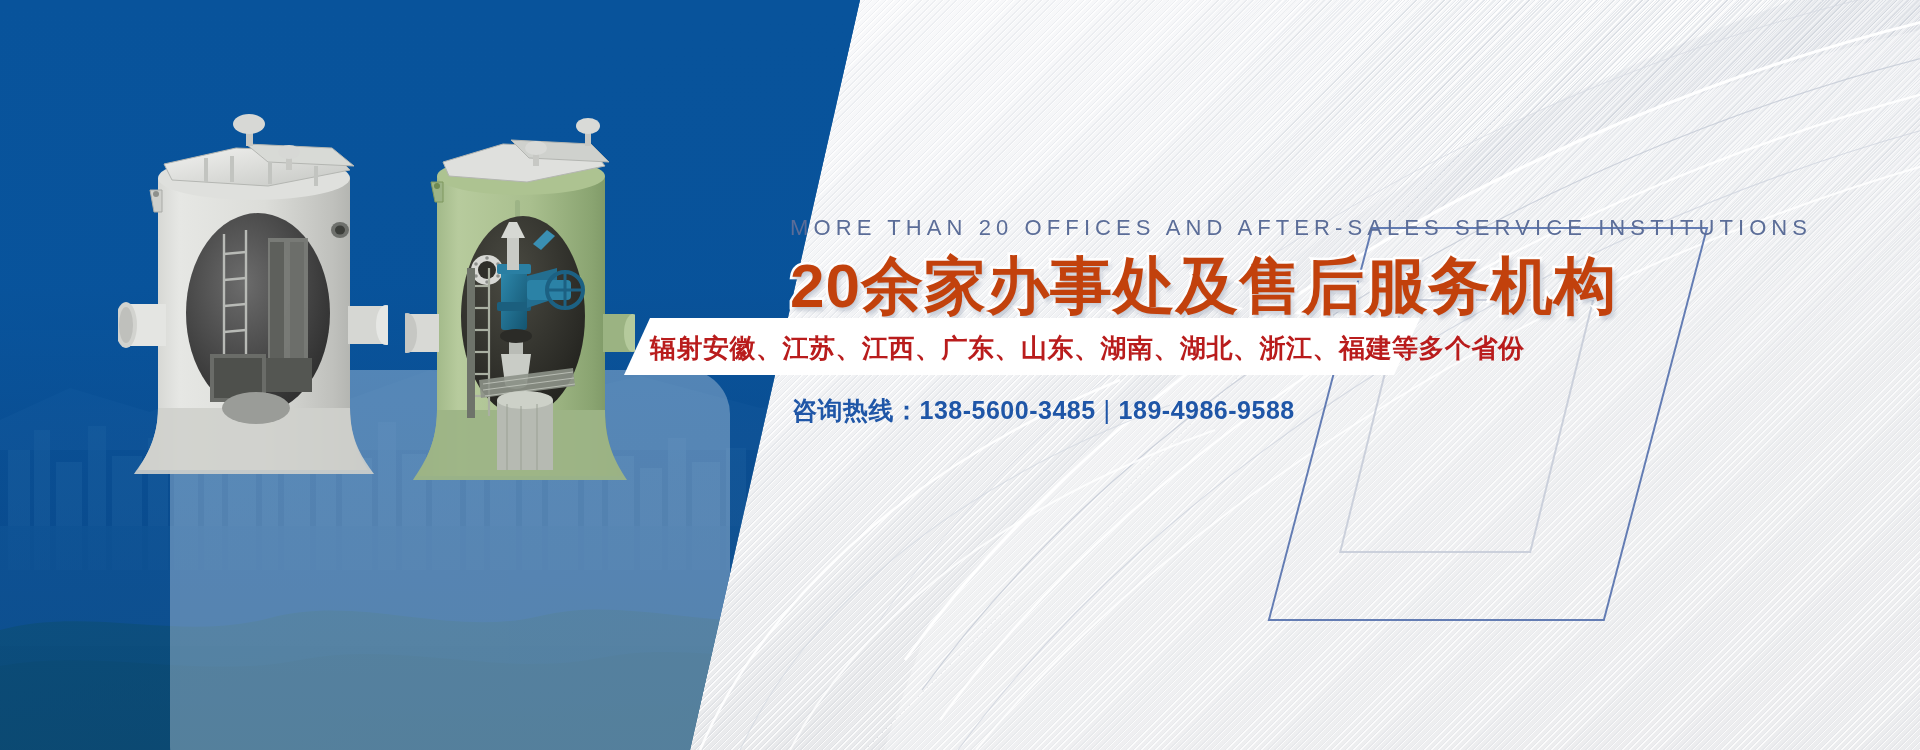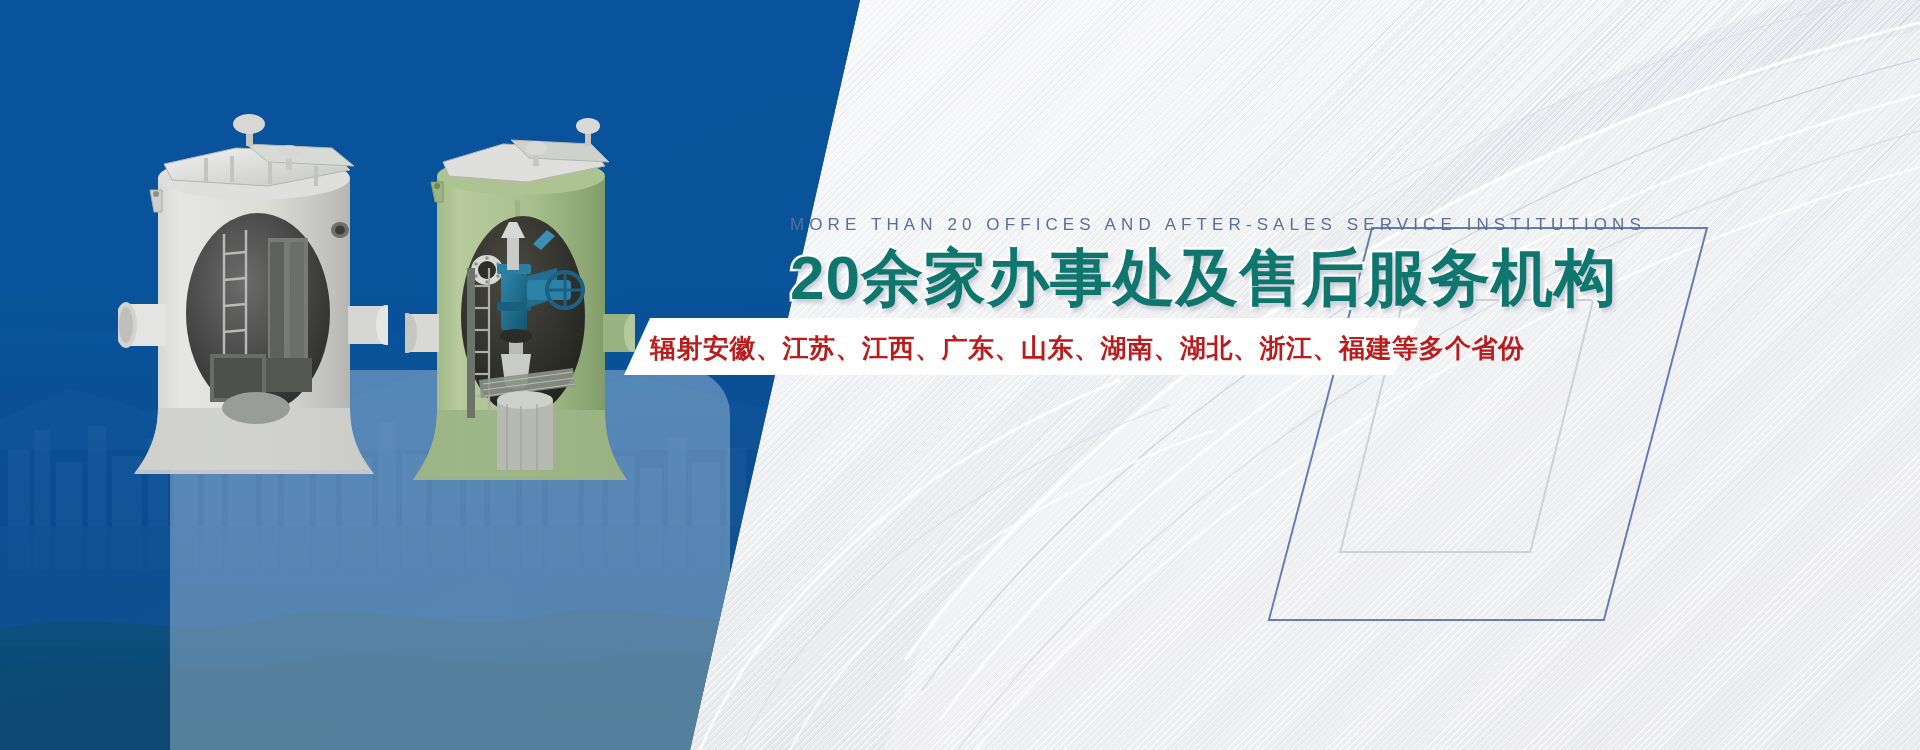--- a/index.html
+++ b/index.html
@@ -97,32 +97,32 @@
   .product {
     position: absolute;
   }
   #product-grey { left: 118px; top: 108px; width: 270px; height: 390px; }
   #product-green { left: 405px; top: 118px; width: 230px; height: 380px; }
 
   
   .eng-sub {
     position: absolute;
     left: 790px; top: 215px;
-    font-size: 17px;
+    font-size: 22px;
     letter-spacing: 5.1px;
     color: #5b6d98;
     font-weight: 400;
     white-space: nowrap;
   }
   .headline {
     position: absolute;
-    left: 790px; top: 236px;
+    left: 790px; top: 244px;
     font-size: 62px;
     font-weight: bold;
-    color: #0f766e;
+    color: #c2410c;
     letter-spacing: 1px;
     white-space: nowrap;
     -webkit-text-stroke: 5px #ffffff;
     paint-order: stroke fill;
     text-shadow: 2px 3px 4px rgba(110,125,150,0.45);
   }
   .province-bar {
     position: absolute;
     left: 624px; top: 318px;
     width: 796px; height: 57px;
@@ -427,14 +427,17 @@
     <ellipse cx="228" cy="215" rx="9" ry="19" fill="#b5ca9c"></ellipse>
   </svg>
 
   <div class="eng-sub">MORE THAN 20 OFFICES AND AFTER-SALES SERVICE INSTITUTIONS</div>
 
   <div class="headline">20余家办事处及售后服务机构</div>
 
   <div class="province-bar"></div>
   <div class="province-text">辐射安徽、江苏、江西、广东、山东、湖南、湖北、浙江、福建等多个省份</div>
 
+  <div class="hotline">
+    <span>咨询热线：</span><span>138-5600-3485</span><span class="sep">|</span><span>189-4986-9588</span>
+  </div>
 
 </div>
 
 </body></html>

